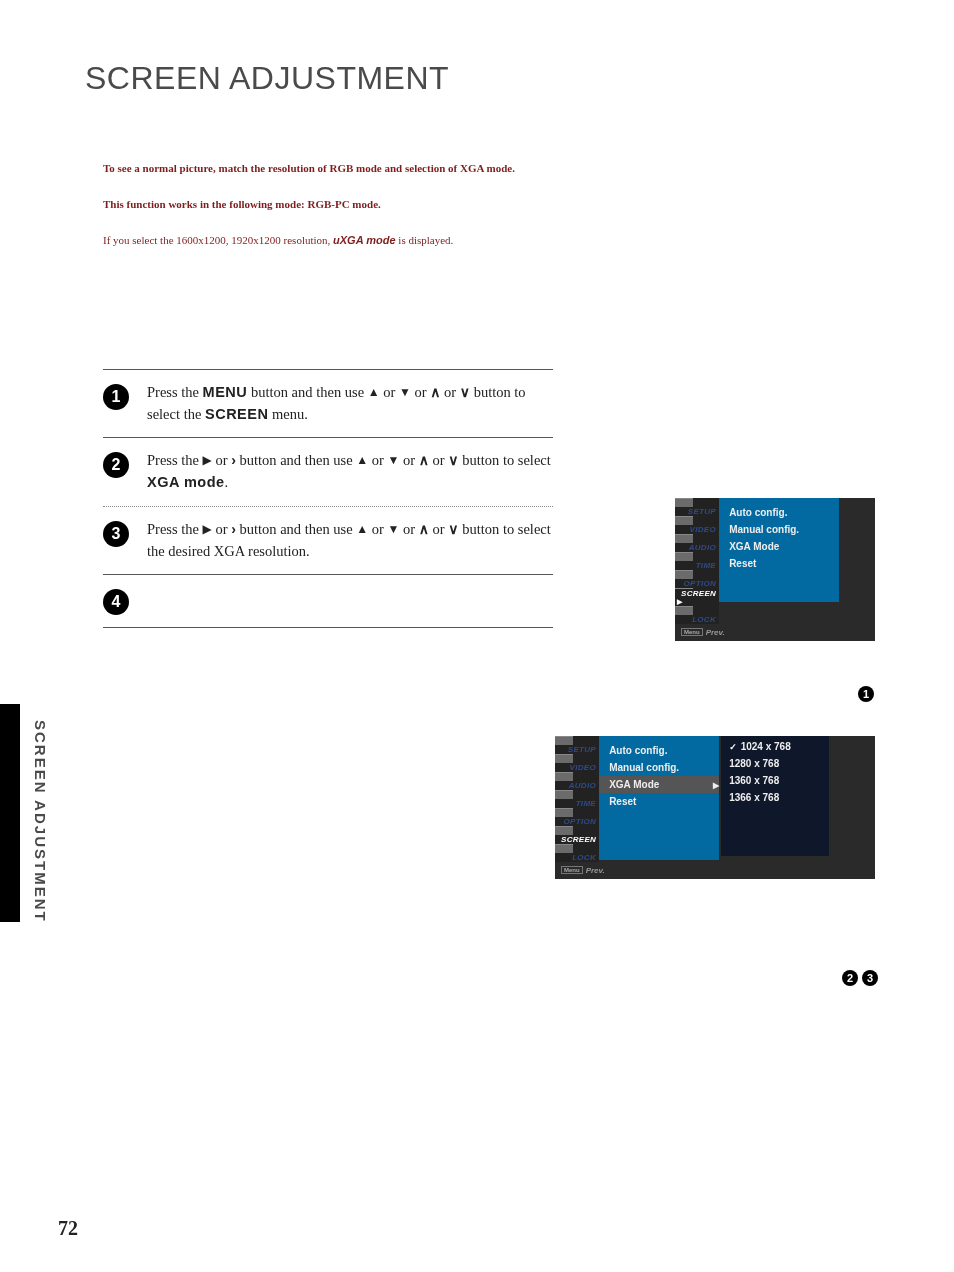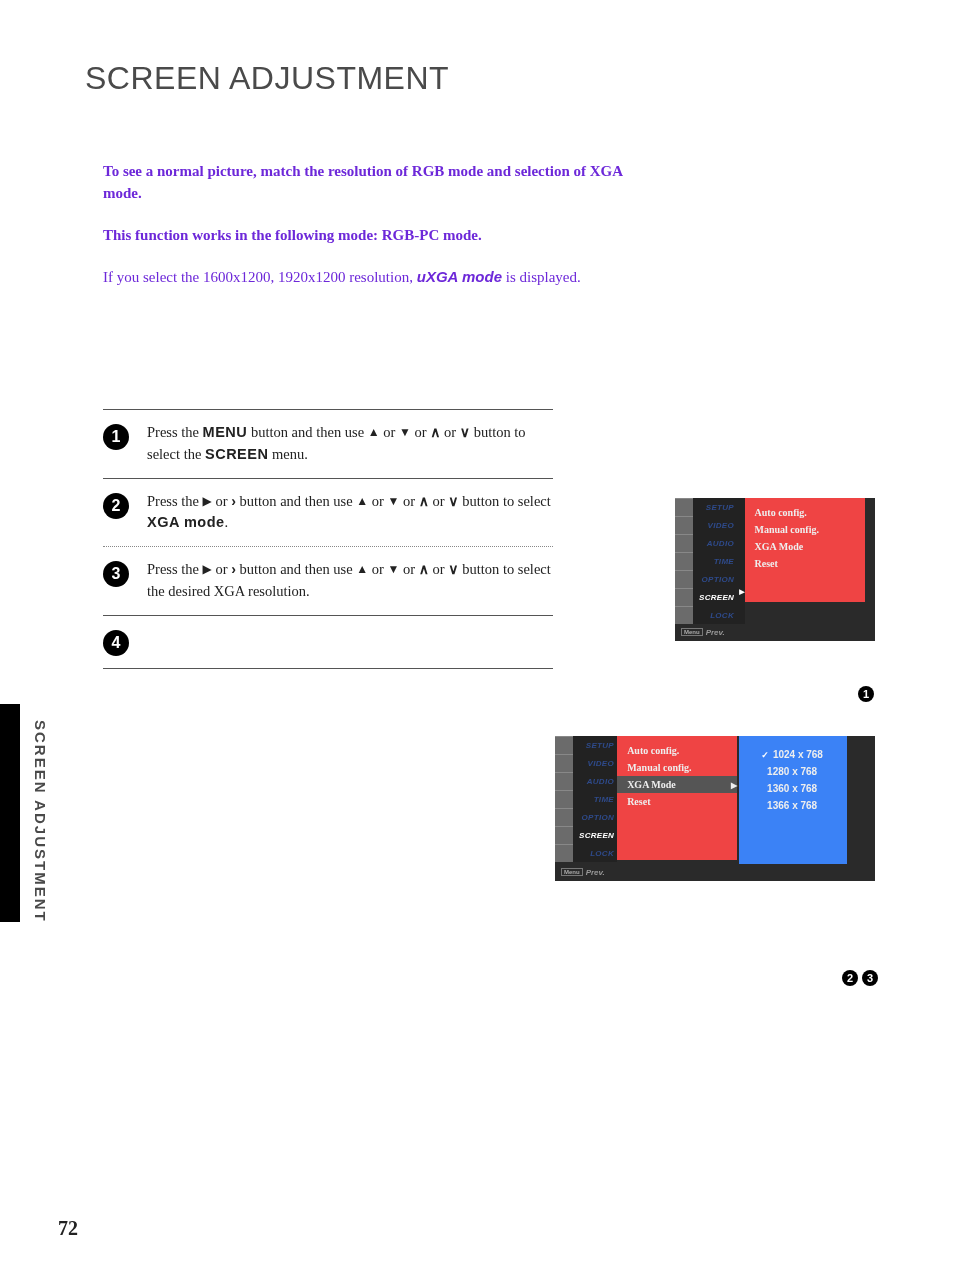--- a/index.html
+++ b/index.html
@@ -55,21 +55,21 @@
   h2 {
     font-family: Arial, sans-serif;
     font-weight: 500;
     font-size: 26px;
     letter-spacing: 0.5px;
     color: #4a4a4a;
     margin-bottom: 28px;
     margin-left: 18px;
   }
   .intro { margin-left: 18px; width: 520px; }
-  .intro p { font-size: 15px; line-height: 1.45; margin-bottom: 20px; color: #6d28d9; }
+  .intro p { font-size: 11px; line-height: 1.45; margin-bottom: 20px; color: #7f1d1d; }
   .intro .bold-run { font-weight: bold; font-family: Arial, sans-serif; font-style: italic; }
   .rule-top {
     border-top: 1px solid #555;
     margin-top: 120px;
     margin-left: 18px;
     width: 450px;
   }
   .steps { margin-left: 18px; width: 450px; }
   .step {
     display: flex;
@@ -103,54 +103,53 @@
     font-family: Arial, sans-serif;
     font-weight: bold;
     color: #fff;
     font-size: 10px;
   }
   .osd .tabs-col { float: left; }
   .osd .tab {
     display: flex;
     align-items: flex-start;
     height: 18px;
+    flex-direction: column;
   }
   .osd .tab .icon {
     width: 18px; height: 18px;
     background: #6b6b6b;
     border-top: 1px solid #888;
   }
   .osd .tab .lbl {
     padding: 0 3px 0 6px;
     color: #2e4a8a;
     background: none;
     display: flex; align-items: center; justify-content: flex-end;
     min-width: 44px; height: 18px;
     font-style: italic;
     font-size: 8px;
     letter-spacing: 0.3px;
   }
   .osd .tab.sel .lbl { color: #fff; }
   .osd .submenu {
     float: left;
-    background: #ef4444;
+    background: #0369a1;
     padding: 6px 10px 50px 10px;
     width: 120px;
-    font-family: Liberation Serif, serif;
   }
   .osd .submenu .row { padding: 3px 0; font-size: 10px; color: #eee; position: relative; }
   .osd .submenu .row.hl { background: #555; margin: 0 -10px; padding: 3px 10px; }
   .osd .submenu .row .mini-tri { position: absolute; right: 0; top: 5px; font-size: 8px; }
   .osd .options {
     float: left;
-    background: #3b82f6;
-    padding: 10px 10px 50px 8px;
+    background: #0f172a;
+    padding: 2px 10px 50px 8px;
     width: 110px;
     border-left: 2px solid #2a2a2a;
-    text-align: center;
   }
   .osd .options .row { padding: 3px 0; font-size: 10px; color: #eee; }
   .osd .options .row .chk { color: #fff; margin-right: 4px; font-size: 9px; }
   .osd .prev-bar {
     clear: both;
     background: #2a2a2a;
     font-size: 8px;
     color: #999;
     padding: 4px 6px;
     font-style: italic;

